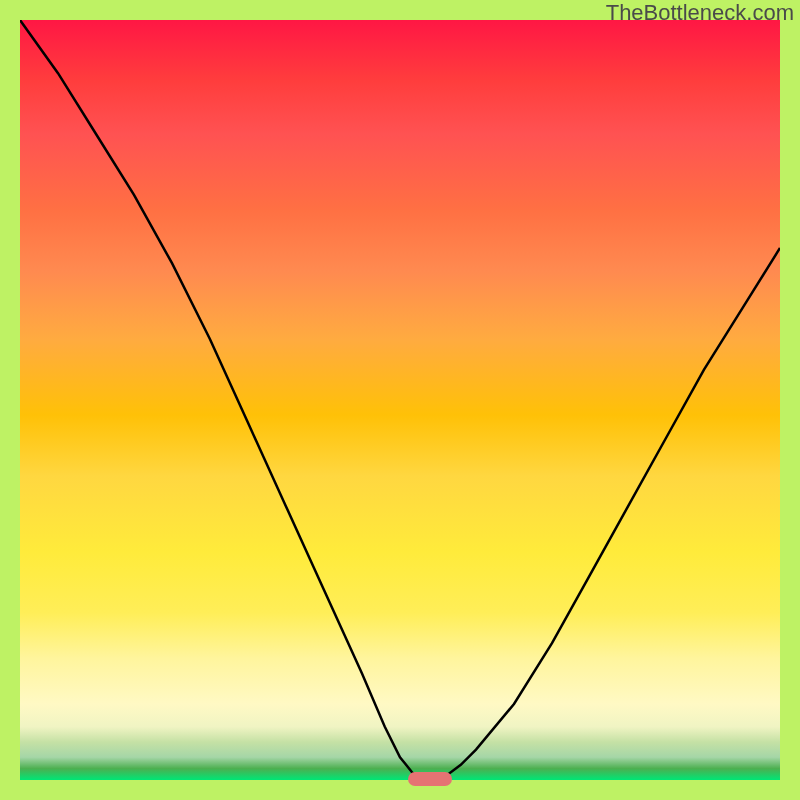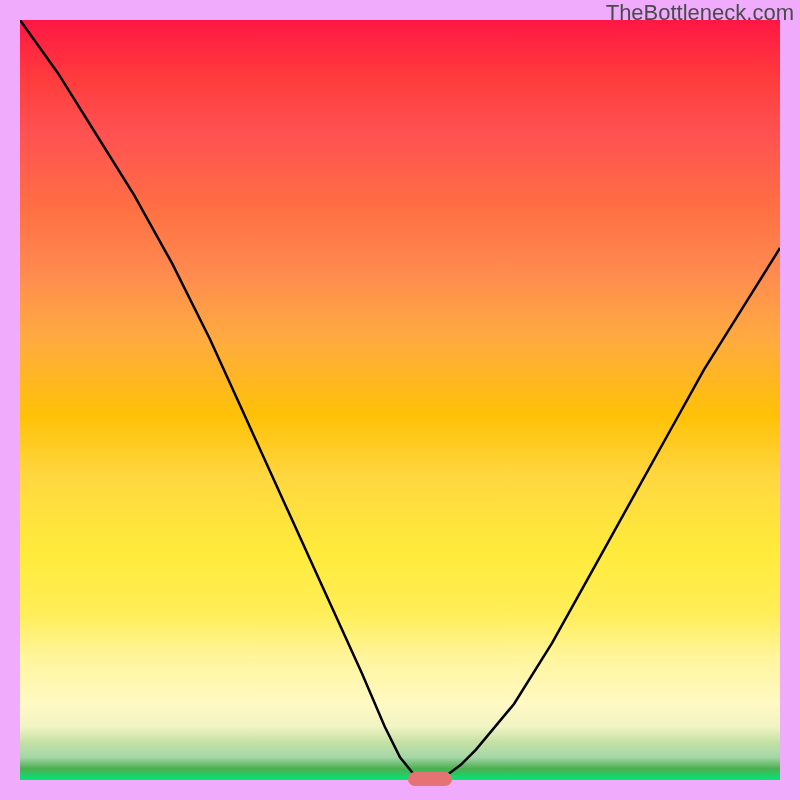--- a/index.html
+++ b/index.html
@@ -1,20 +1,20 @@
 <!DOCTYPE html>
 <html><head>
 <meta charset="utf-8">
 <style>
   * { margin: 0; padding: 0; box-sizing: border-box; }
   html, body { width: 800px; height: 800px; overflow: hidden; }
   .chart-container {
     width: 800px;
     height: 800px;
-    background: #f0abfc;
+    background: #bef264;
     position: relative;
   }
   .plot-area {
     position: absolute;
     left: 20px;
     top: 20px;
     width: 760px;
     height: 760px;
     background: linear-gradient(to bottom,
       #ff1744 0%,

